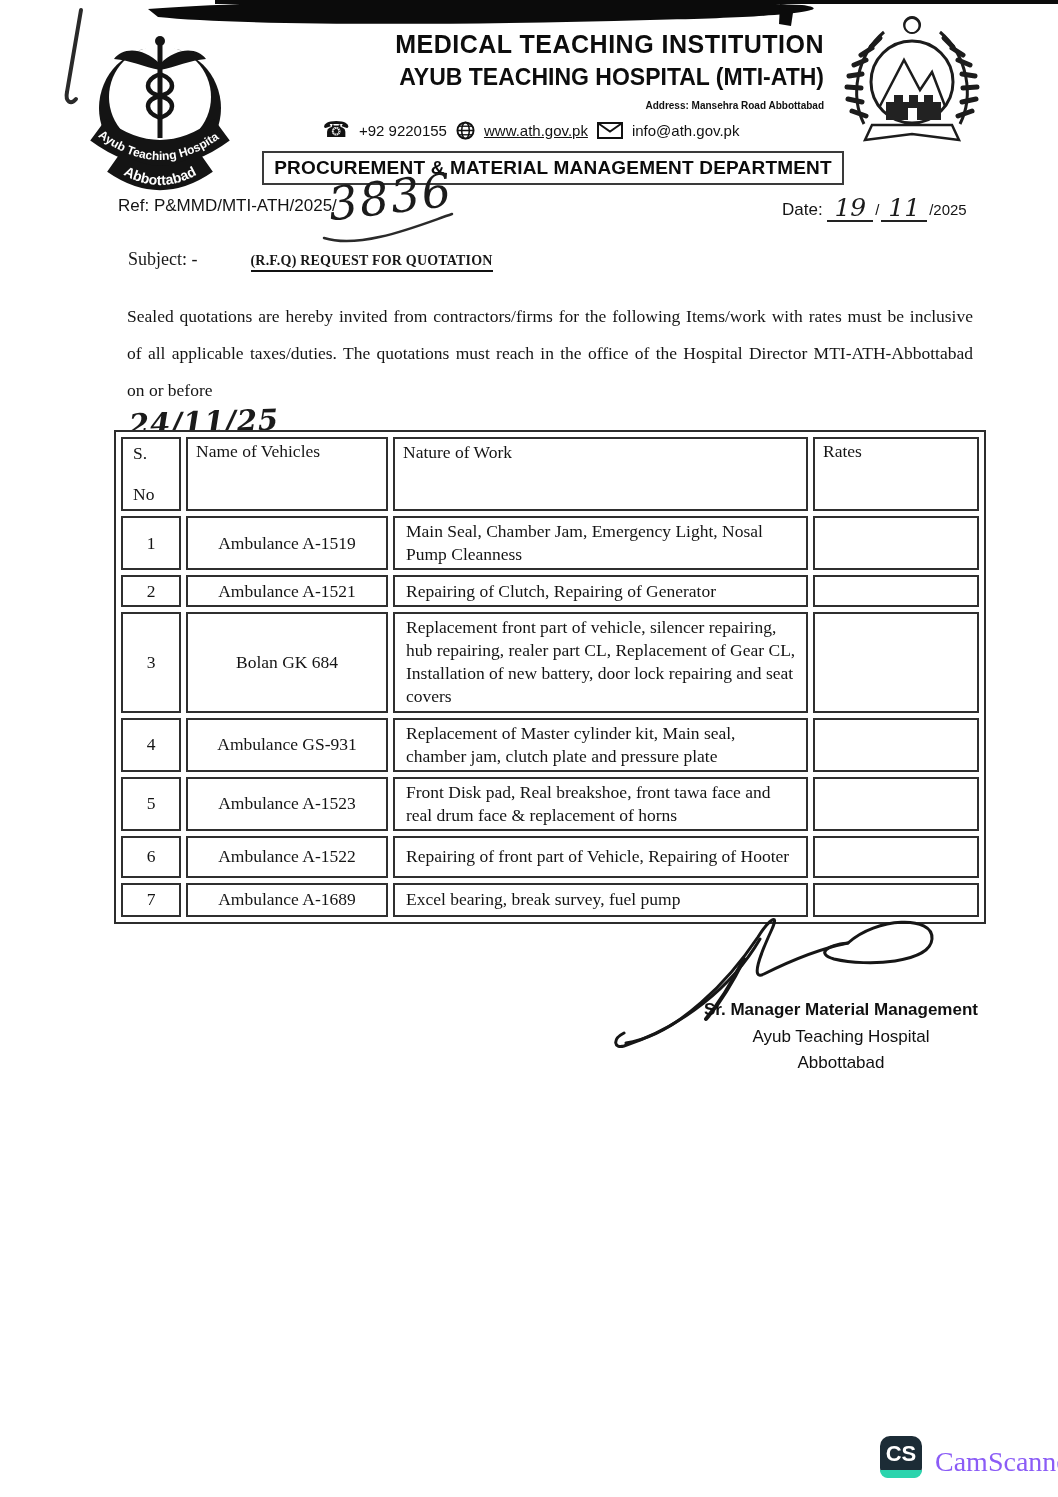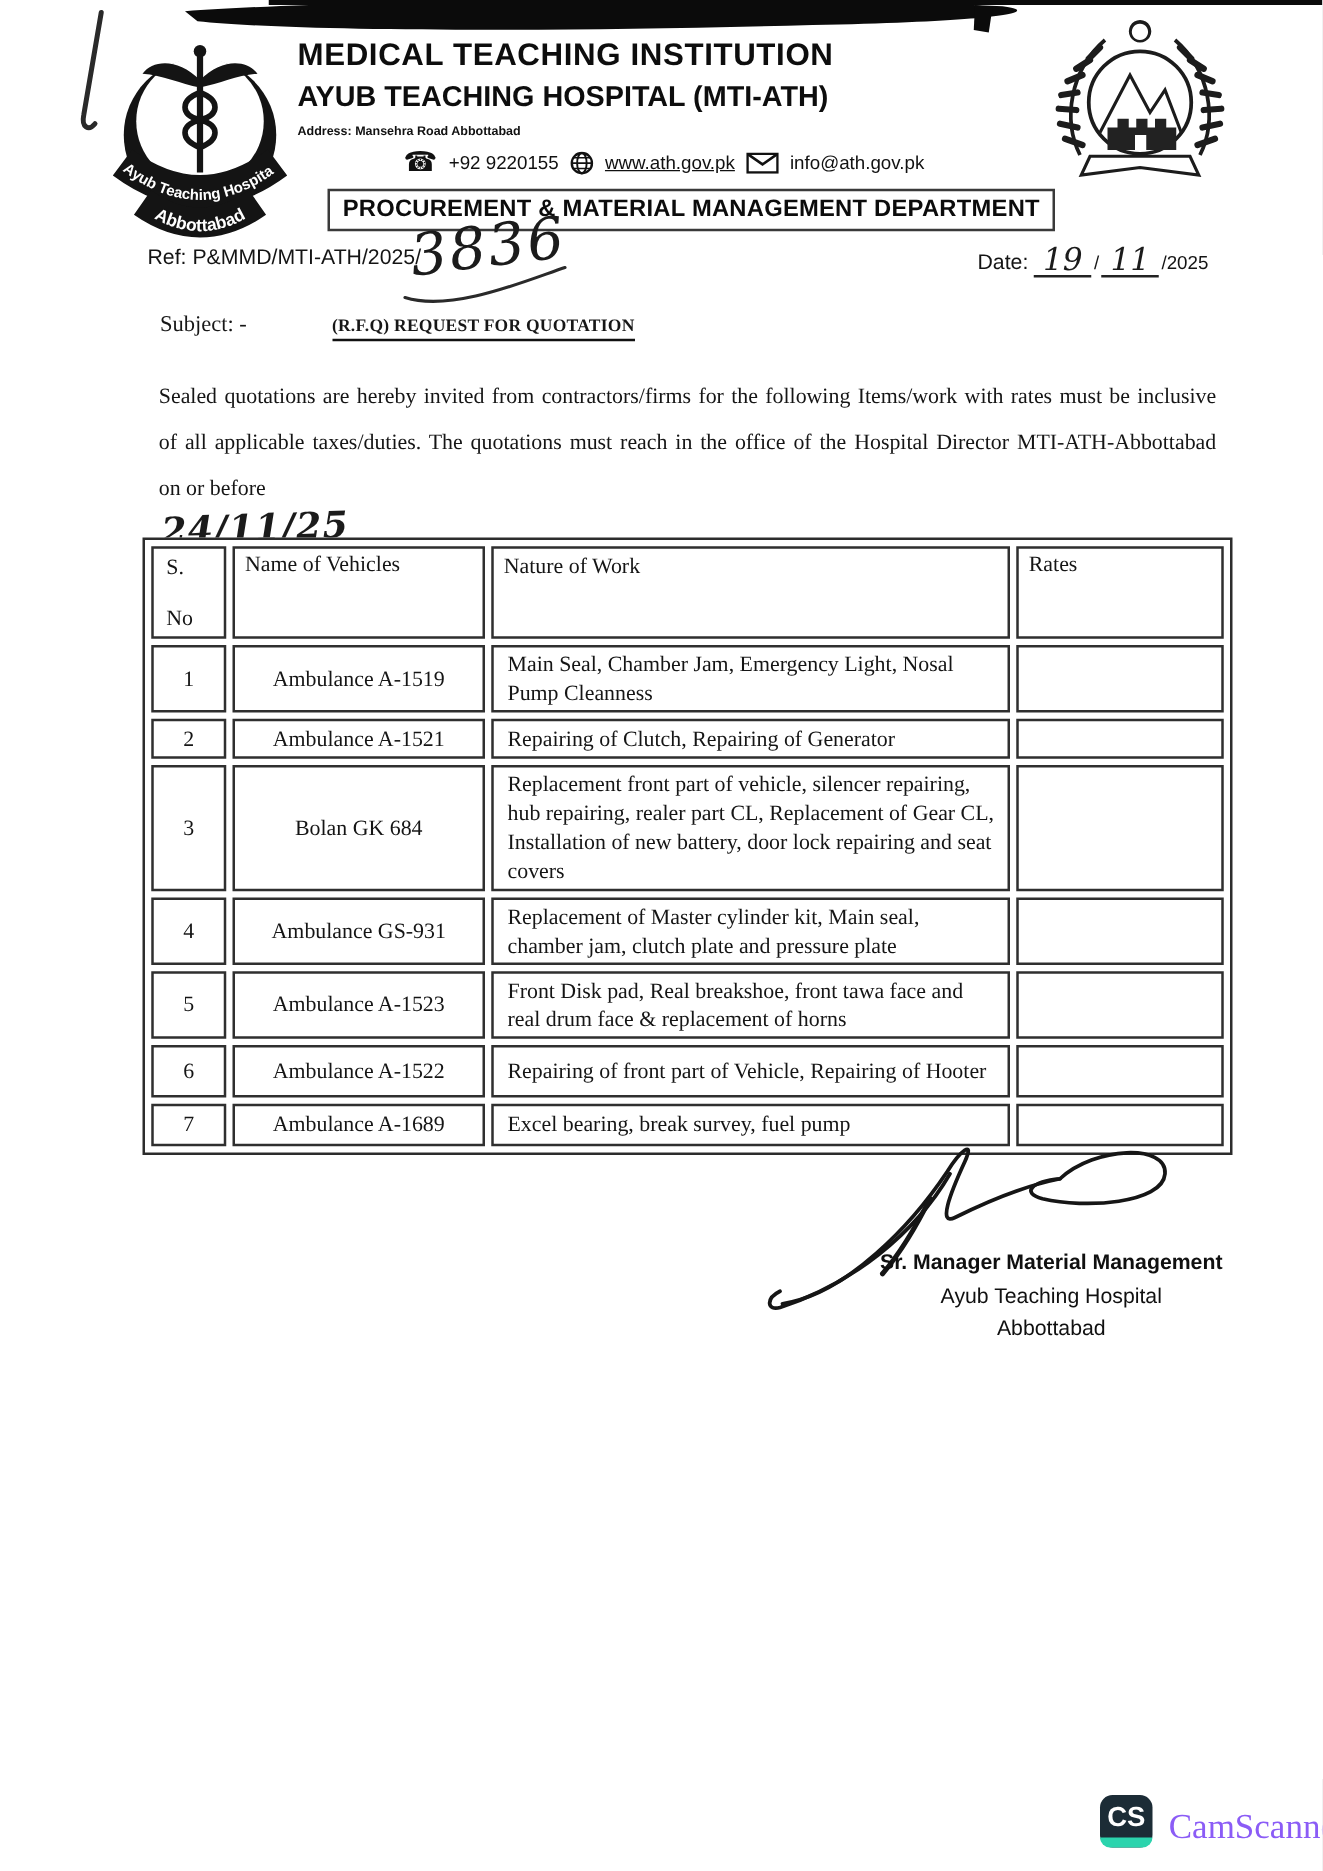--- a/index.html
+++ b/index.html
@@ -3,41 +3,41 @@
 <meta charset="utf-8">
 <style>
   html,body{margin:0;padding:0;background:#e8e8e8;}
   .page{
     position:relative;width:1058px;height:1497px;margin:0 auto;
     background:#ffffff;overflow:hidden;color:#171717;
     font-family:"Liberation Serif",serif;
   }
   .abs{position:absolute;}
   
-  .hdr-center{left:238px;top:30px;width:586px;text-align:left;}
+  .hdr-center{left:238px;top:30px;width:586px;text-align:right;}
   .hdr-title{font-family:"Liberation Sans",sans-serif;font-weight:bold;font-size:25px;letter-spacing:.5px;color:#0d0d0d;}
   .hdr-sub{font-family:"Liberation Sans",sans-serif;font-weight:bold;font-size:23px;margin-top:5px;color:#0d0d0d;}
   .hdr-addr{font-family:"Liberation Sans",sans-serif;font-weight:bold;font-size:10px;margin-top:9px;color:#111;}
   .contact-row{margin-top:8px;display:flex;justify-content:center;align-items:center;gap:9px;
     font-family:"Liberation Sans",sans-serif;font-size:15px;color:#111;}
   .contact-row .lnk{text-decoration:underline;}
   .phone-glyph{font-size:22px;line-height:1;}
   .dept-box{left:262px;top:151px;width:566px;border:2px solid #3a3a3a;padding:4px 6px 4px;
     text-align:center;font-family:"Liberation Sans",sans-serif;font-weight:bold;font-size:19px;
     letter-spacing:.2px;color:#0c0c0c;background:#fff;}
   
   .ref-row{left:118px;top:196px;font-family:"Liberation Sans",sans-serif;font-size:17px;color:#141414;}
   .date-row{left:782px;top:194px;font-family:"Liberation Sans",sans-serif;font-size:17px;color:#141414;
     display:flex;align-items:baseline;}
   .hw{font-family:"DejaVu Serif",serif;font-style:italic;color:#1b1b1b;}
   .hw-ref{left:328px;top:170px;font-size:46px;transform:rotate(-7deg);letter-spacing:2px;}
   .hw-date{font-size:25px;border-bottom:2px solid #222;padding:0 7px;line-height:1;transform:translateY(1px);}
   .date-sep{font-size:15px;margin:0 2px;}
   
-  .subject-row{left:128px;top:249px;display:flex;gap:68px;align-items:baseline;font-size:18px;}
+  .subject-row{left:128px;top:249px;display:flex;gap:53px;align-items:baseline;font-size:18px;}
   .subject-val{font-weight:bold;font-size:14px;border-bottom:2.5px solid #111;padding-bottom:1px;letter-spacing:.2px;}
   
   .para{left:127px;top:306px;width:846px;font-size:17.5px;color:#151515;}
   .para .ln{text-align:justify;text-align-last:justify;margin-bottom:16px;}
   .para .ln3{display:flex;align-items:baseline;gap:8px;white-space:nowrap;flex-direction:column;}
   .hw-deadline{font-size:29px;font-weight:bold;border-bottom:2.5px solid #222;padding:0 8px 0 2px;
     line-height:.9;transform:rotate(-2deg);letter-spacing:1px;}
   
   .rfq-table{left:114px;top:430px;width:872px;border-collapse:separate;border-spacing:5px 5px;
     border:2px solid #2c2c2c;background:#fff;}

